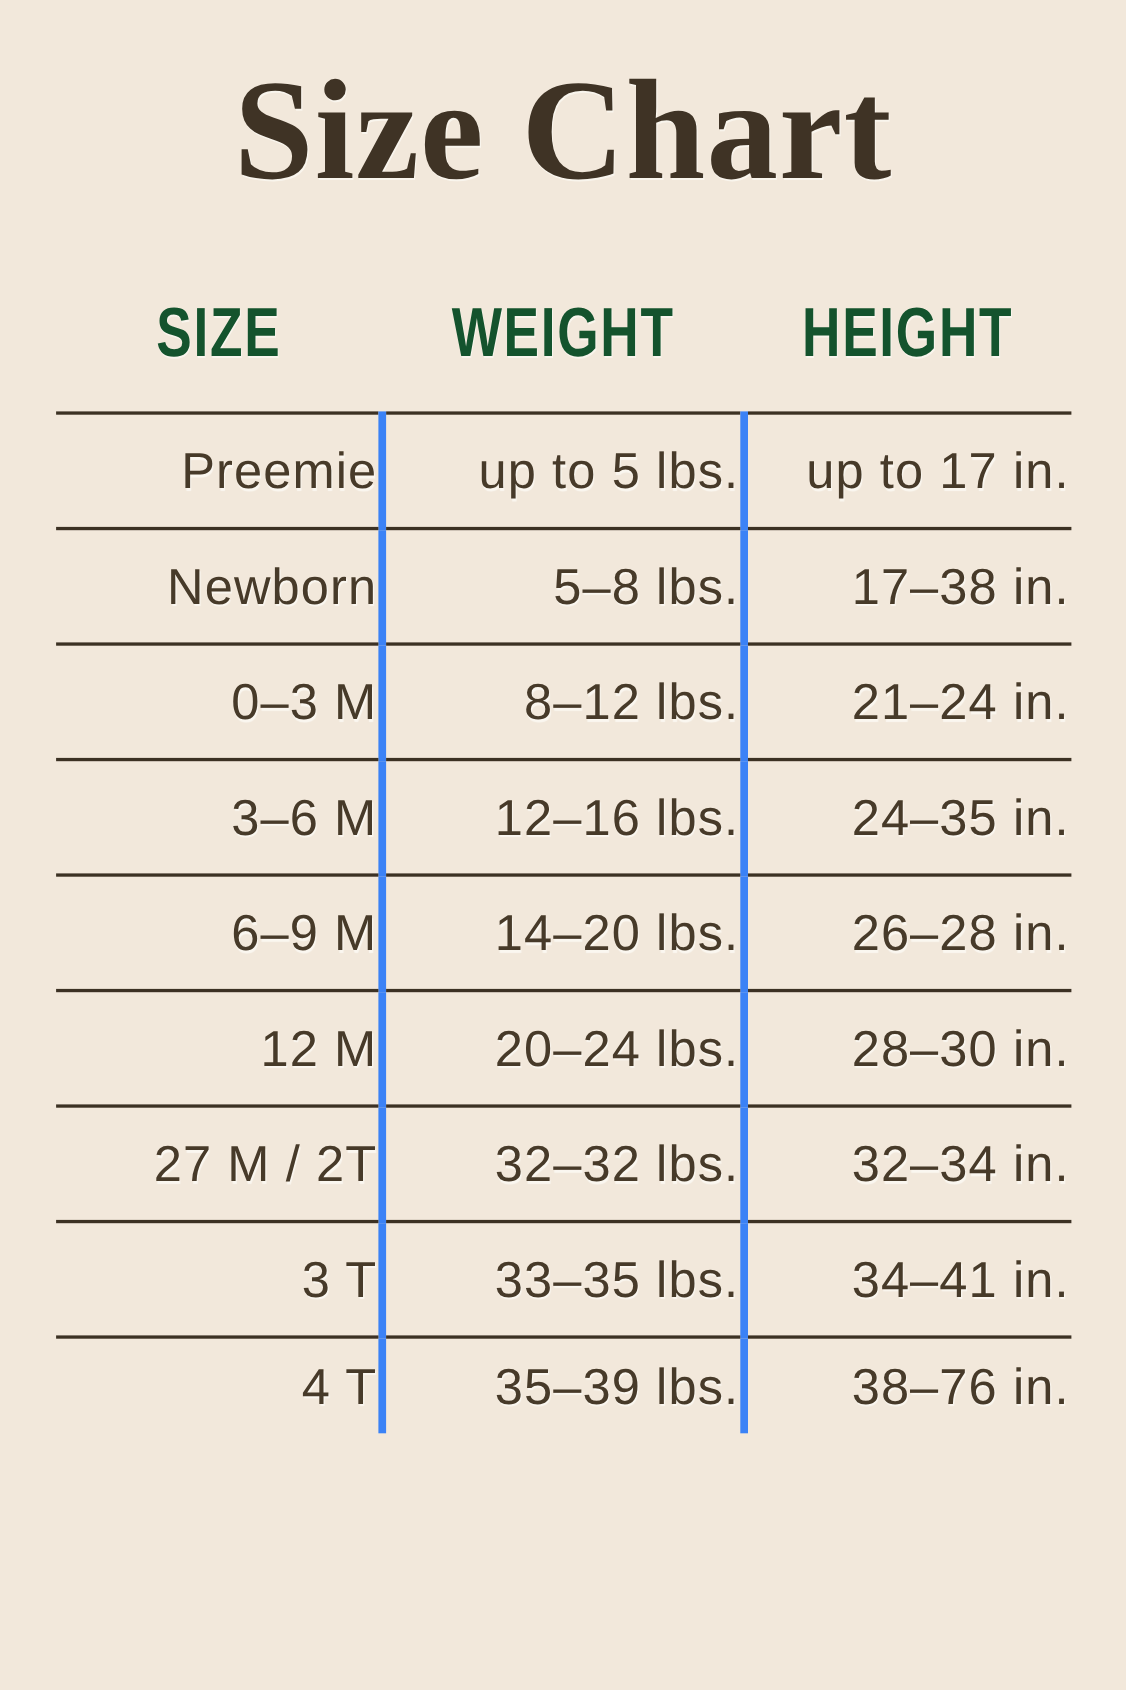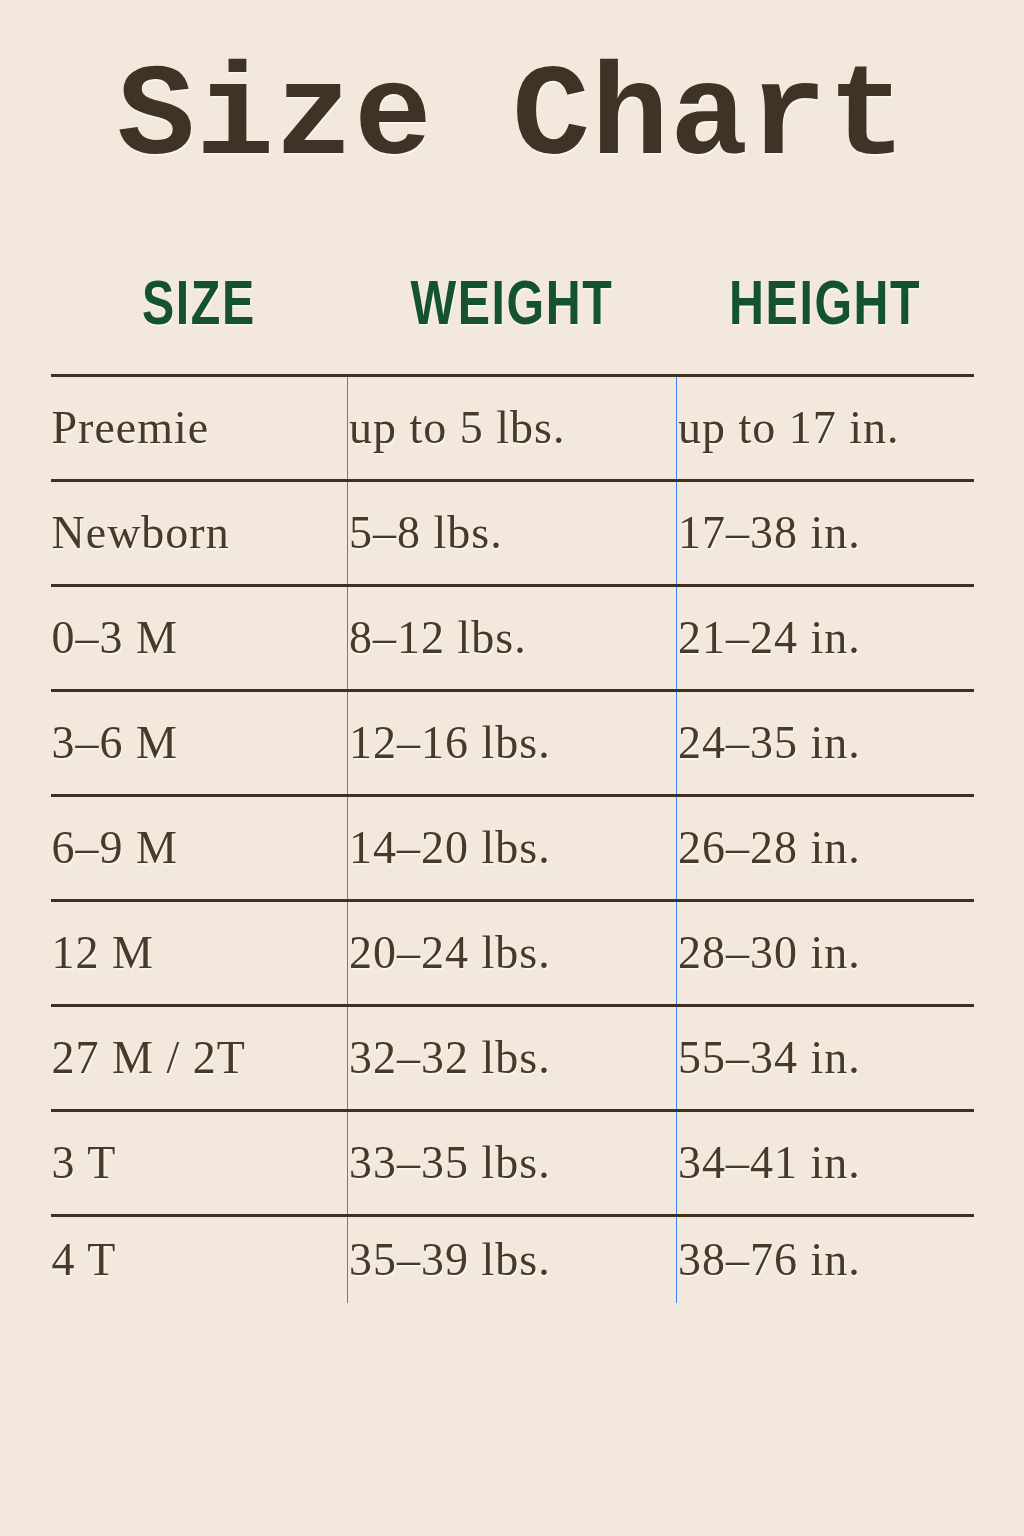--- a/index.html
+++ b/index.html
@@ -14,21 +14,21 @@
     font-family: "Liberation Sans", sans-serif;
     color: #463a28;
   }
   .page {
     width: 1024px;
     height: 1536px;
     position: relative;
   }
   .title {
     margin: 38px 0 0 0;
-    font-family: Liberation Mono, monospace;
+    font-family: Liberation Serif, serif;
     font-weight: 700;
     font-size: 130px;
     line-height: 1.25;
     text-align: center;
     color: #3f3325;
     letter-spacing: 1px;
     text-shadow: 1px 2px 0 rgba(255, 255, 252, 0.55);
   }
   table.size-table {
     border-collapse: collapse;
@@ -49,31 +49,30 @@
   }
   th.col-header .hdr-label {
     display: inline-block;
     transform: scale(0.78, 1.02);
     letter-spacing: 2px;
     text-shadow: 1px 2px 0 rgba(255, 255, 252, 0.55);
   }
   tbody td {
     height: 100px;
     border-top: 3px solid #3c3123;
-    text-align: left;
+    text-align: right;
     vertical-align: middle;
     font-size: 46px;
     font-weight: 400;
     color: #473a29;
     letter-spacing: 1px;
     text-shadow: 1px 2px 1px rgba(255, 255, 252, 0.65);
-    font-family: Liberation Serif, serif;
   }
   tbody td + td {
-    border-left: 1px solid #3b82f6;
+    border-left: 7px solid #3b82f6;
   }
   tbody tr:last-child td {
     height: 84px;
   }
 </style>
 </head>
 <body>
 
 <div class="page">
 
@@ -125,21 +124,21 @@
     <td>26–28 in.</td>
   </tr>
         <tr>
     <td>12 M</td>
     <td>20–24 lbs.</td>
     <td>28–30 in.</td>
   </tr>
         <tr>
     <td>27 M / 2T</td>
     <td>32–32 lbs.</td>
-    <td>55–34 in.</td>
+    <td>32–34 in.</td>
   </tr>
         <tr>
     <td>3 T</td>
     <td>33–35 lbs.</td>
     <td>34–41 in.</td>
   </tr>
         <tr>
     <td>4 T</td>
     <td>35–39 lbs.</td>
     <td>38–76 in.</td>

